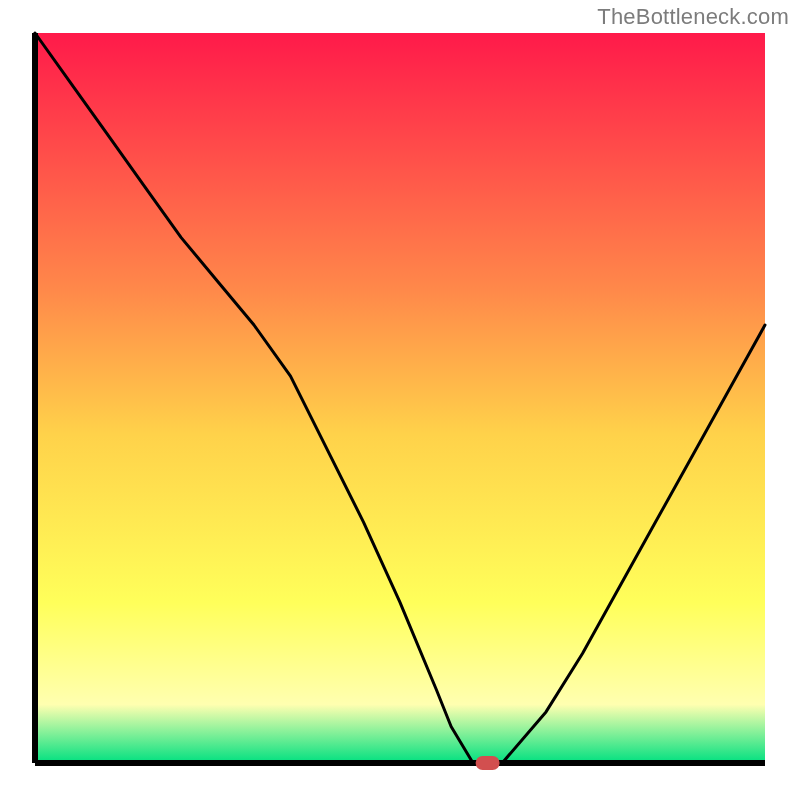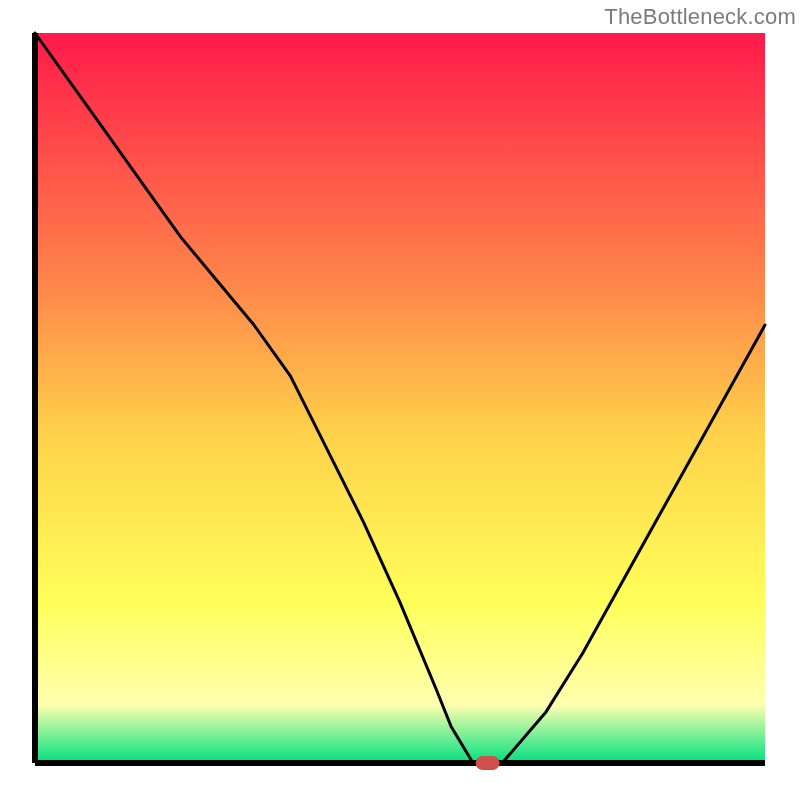--- a/index.html
+++ b/index.html
@@ -11,21 +11,21 @@
     font-family: Arial, Helvetica, sans-serif;
   }
   .container {
     position: relative;
     width: 800px;
     height: 800px;
   }
   .attribution {
     position: absolute;
     top: 4px;
-    right: 4px;
+    right: 11px;
     font-size: 22px;
     font-weight: 500;
     color: #7c7c7c;
     letter-spacing: 0.2px;
   }
   svg.chart {
     position: absolute;
     top: 0;
     left: 0;
   }

